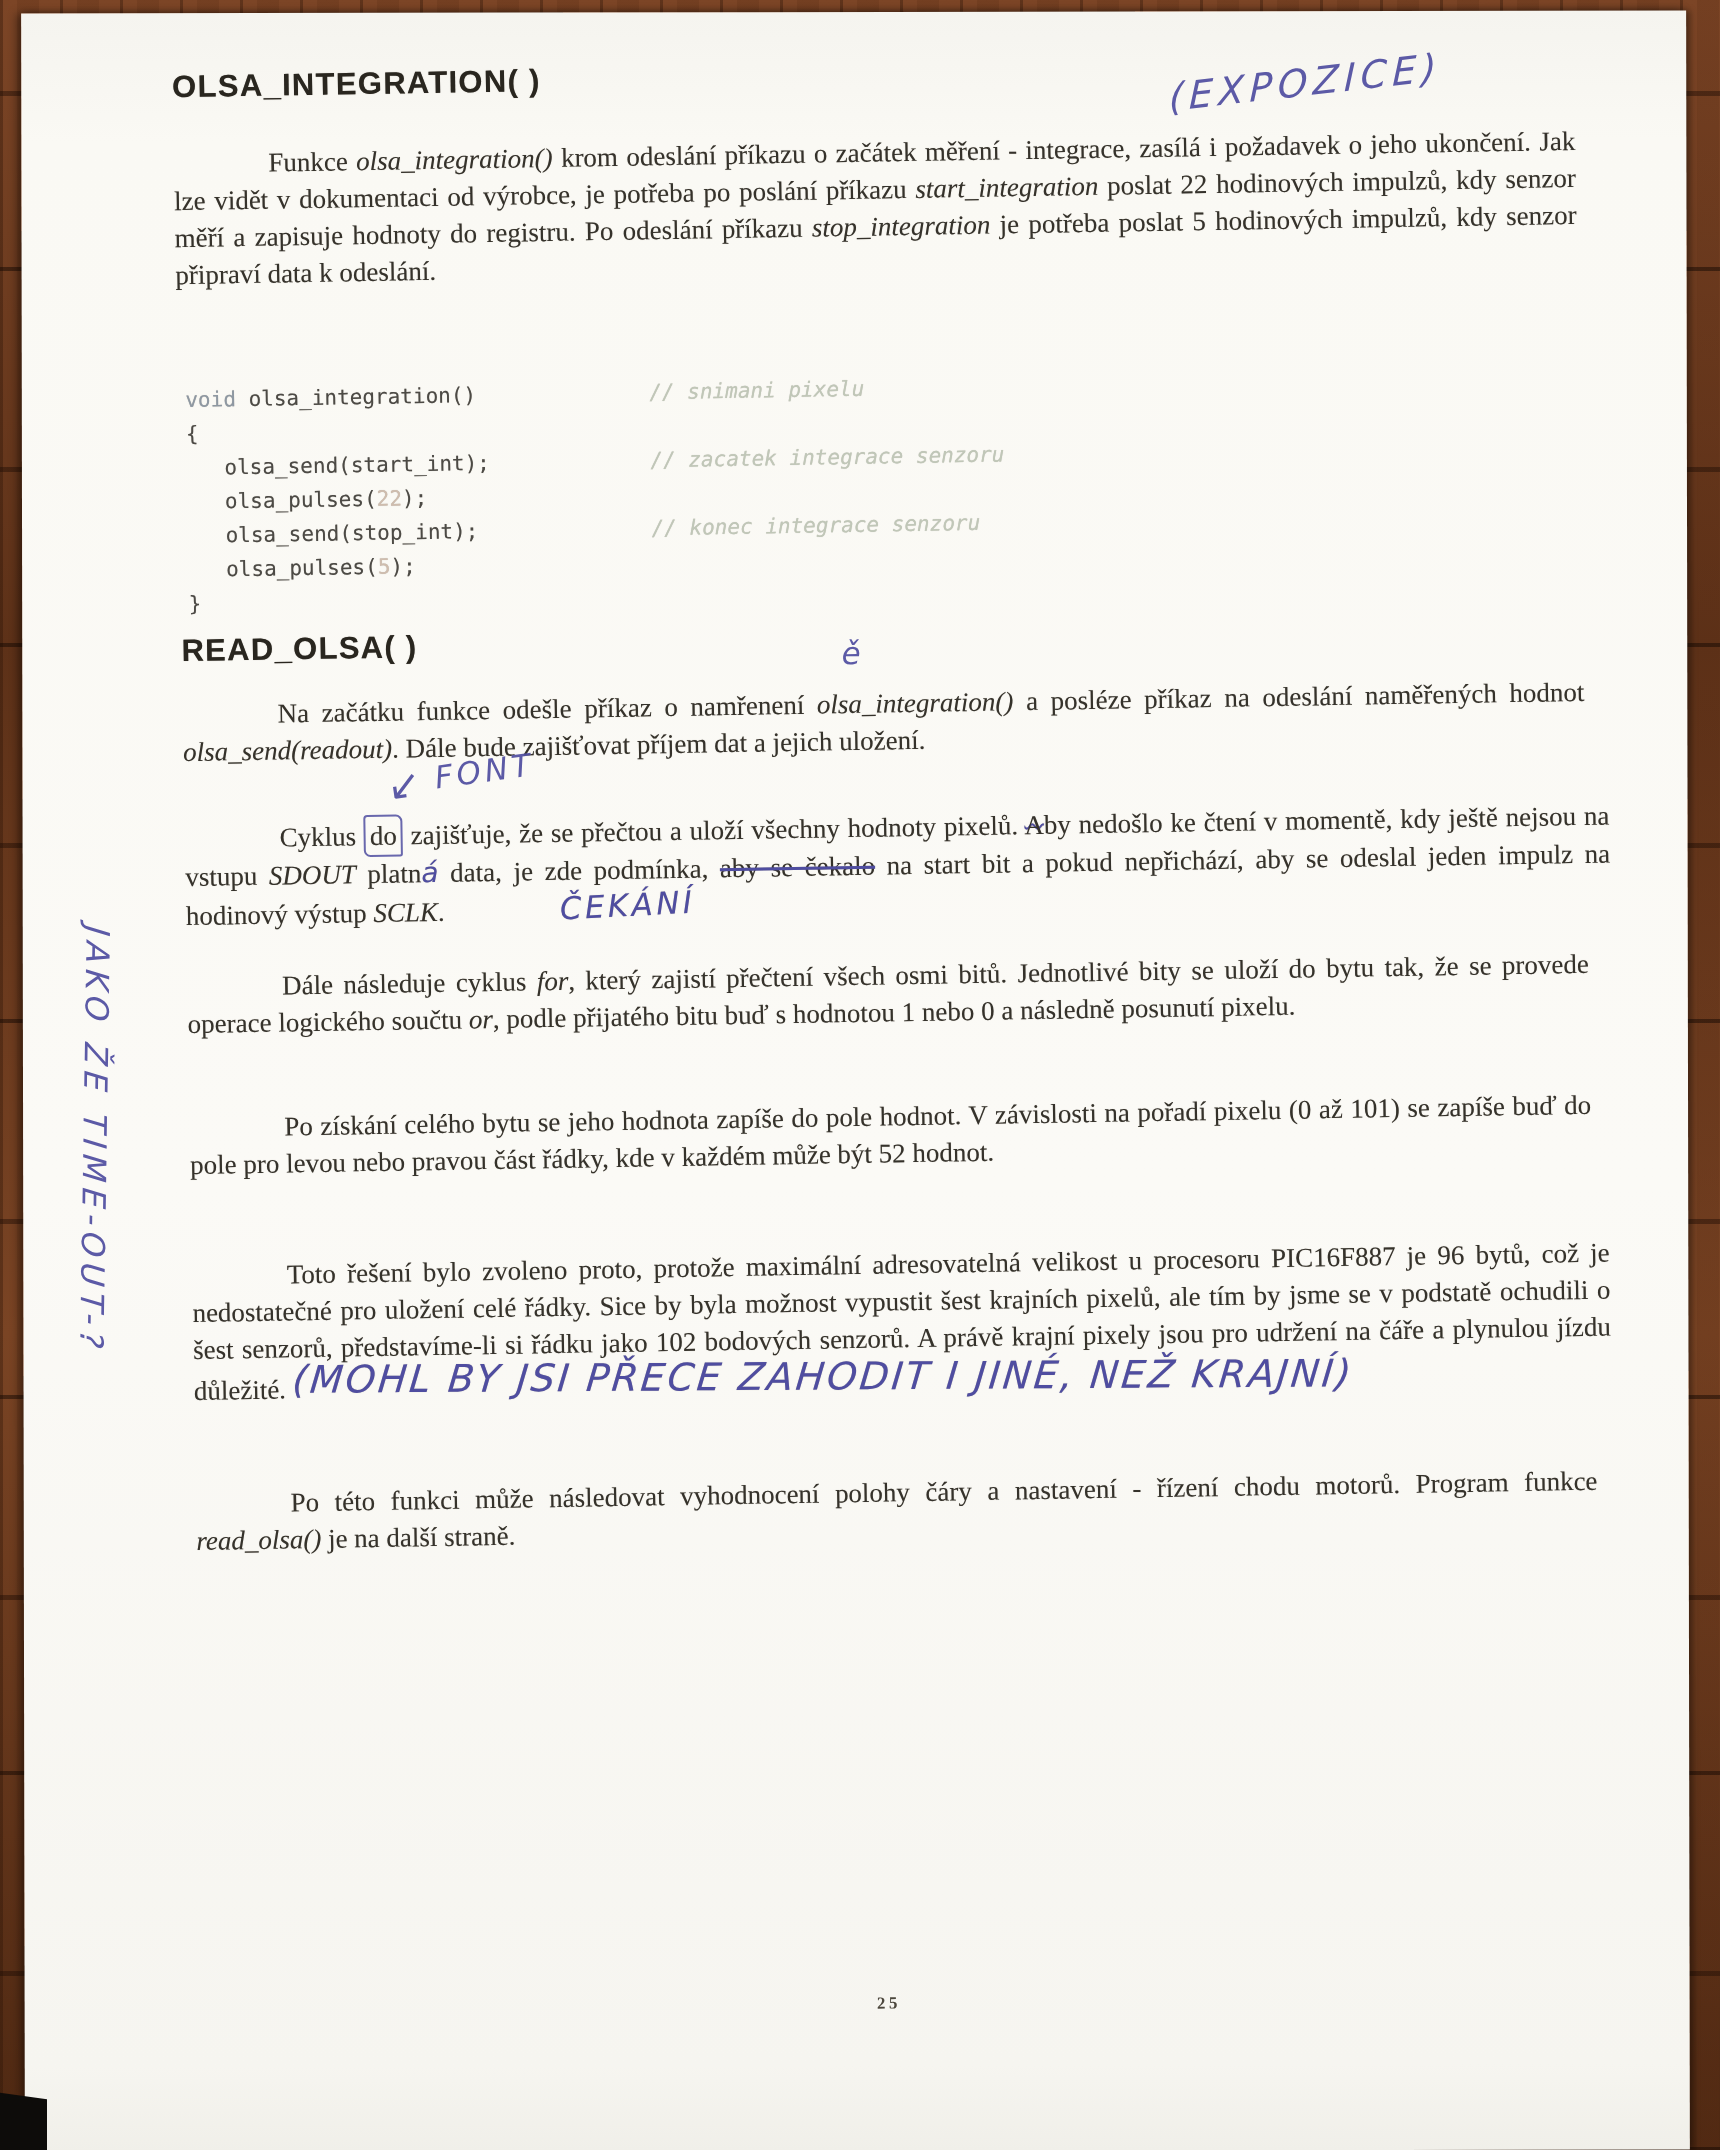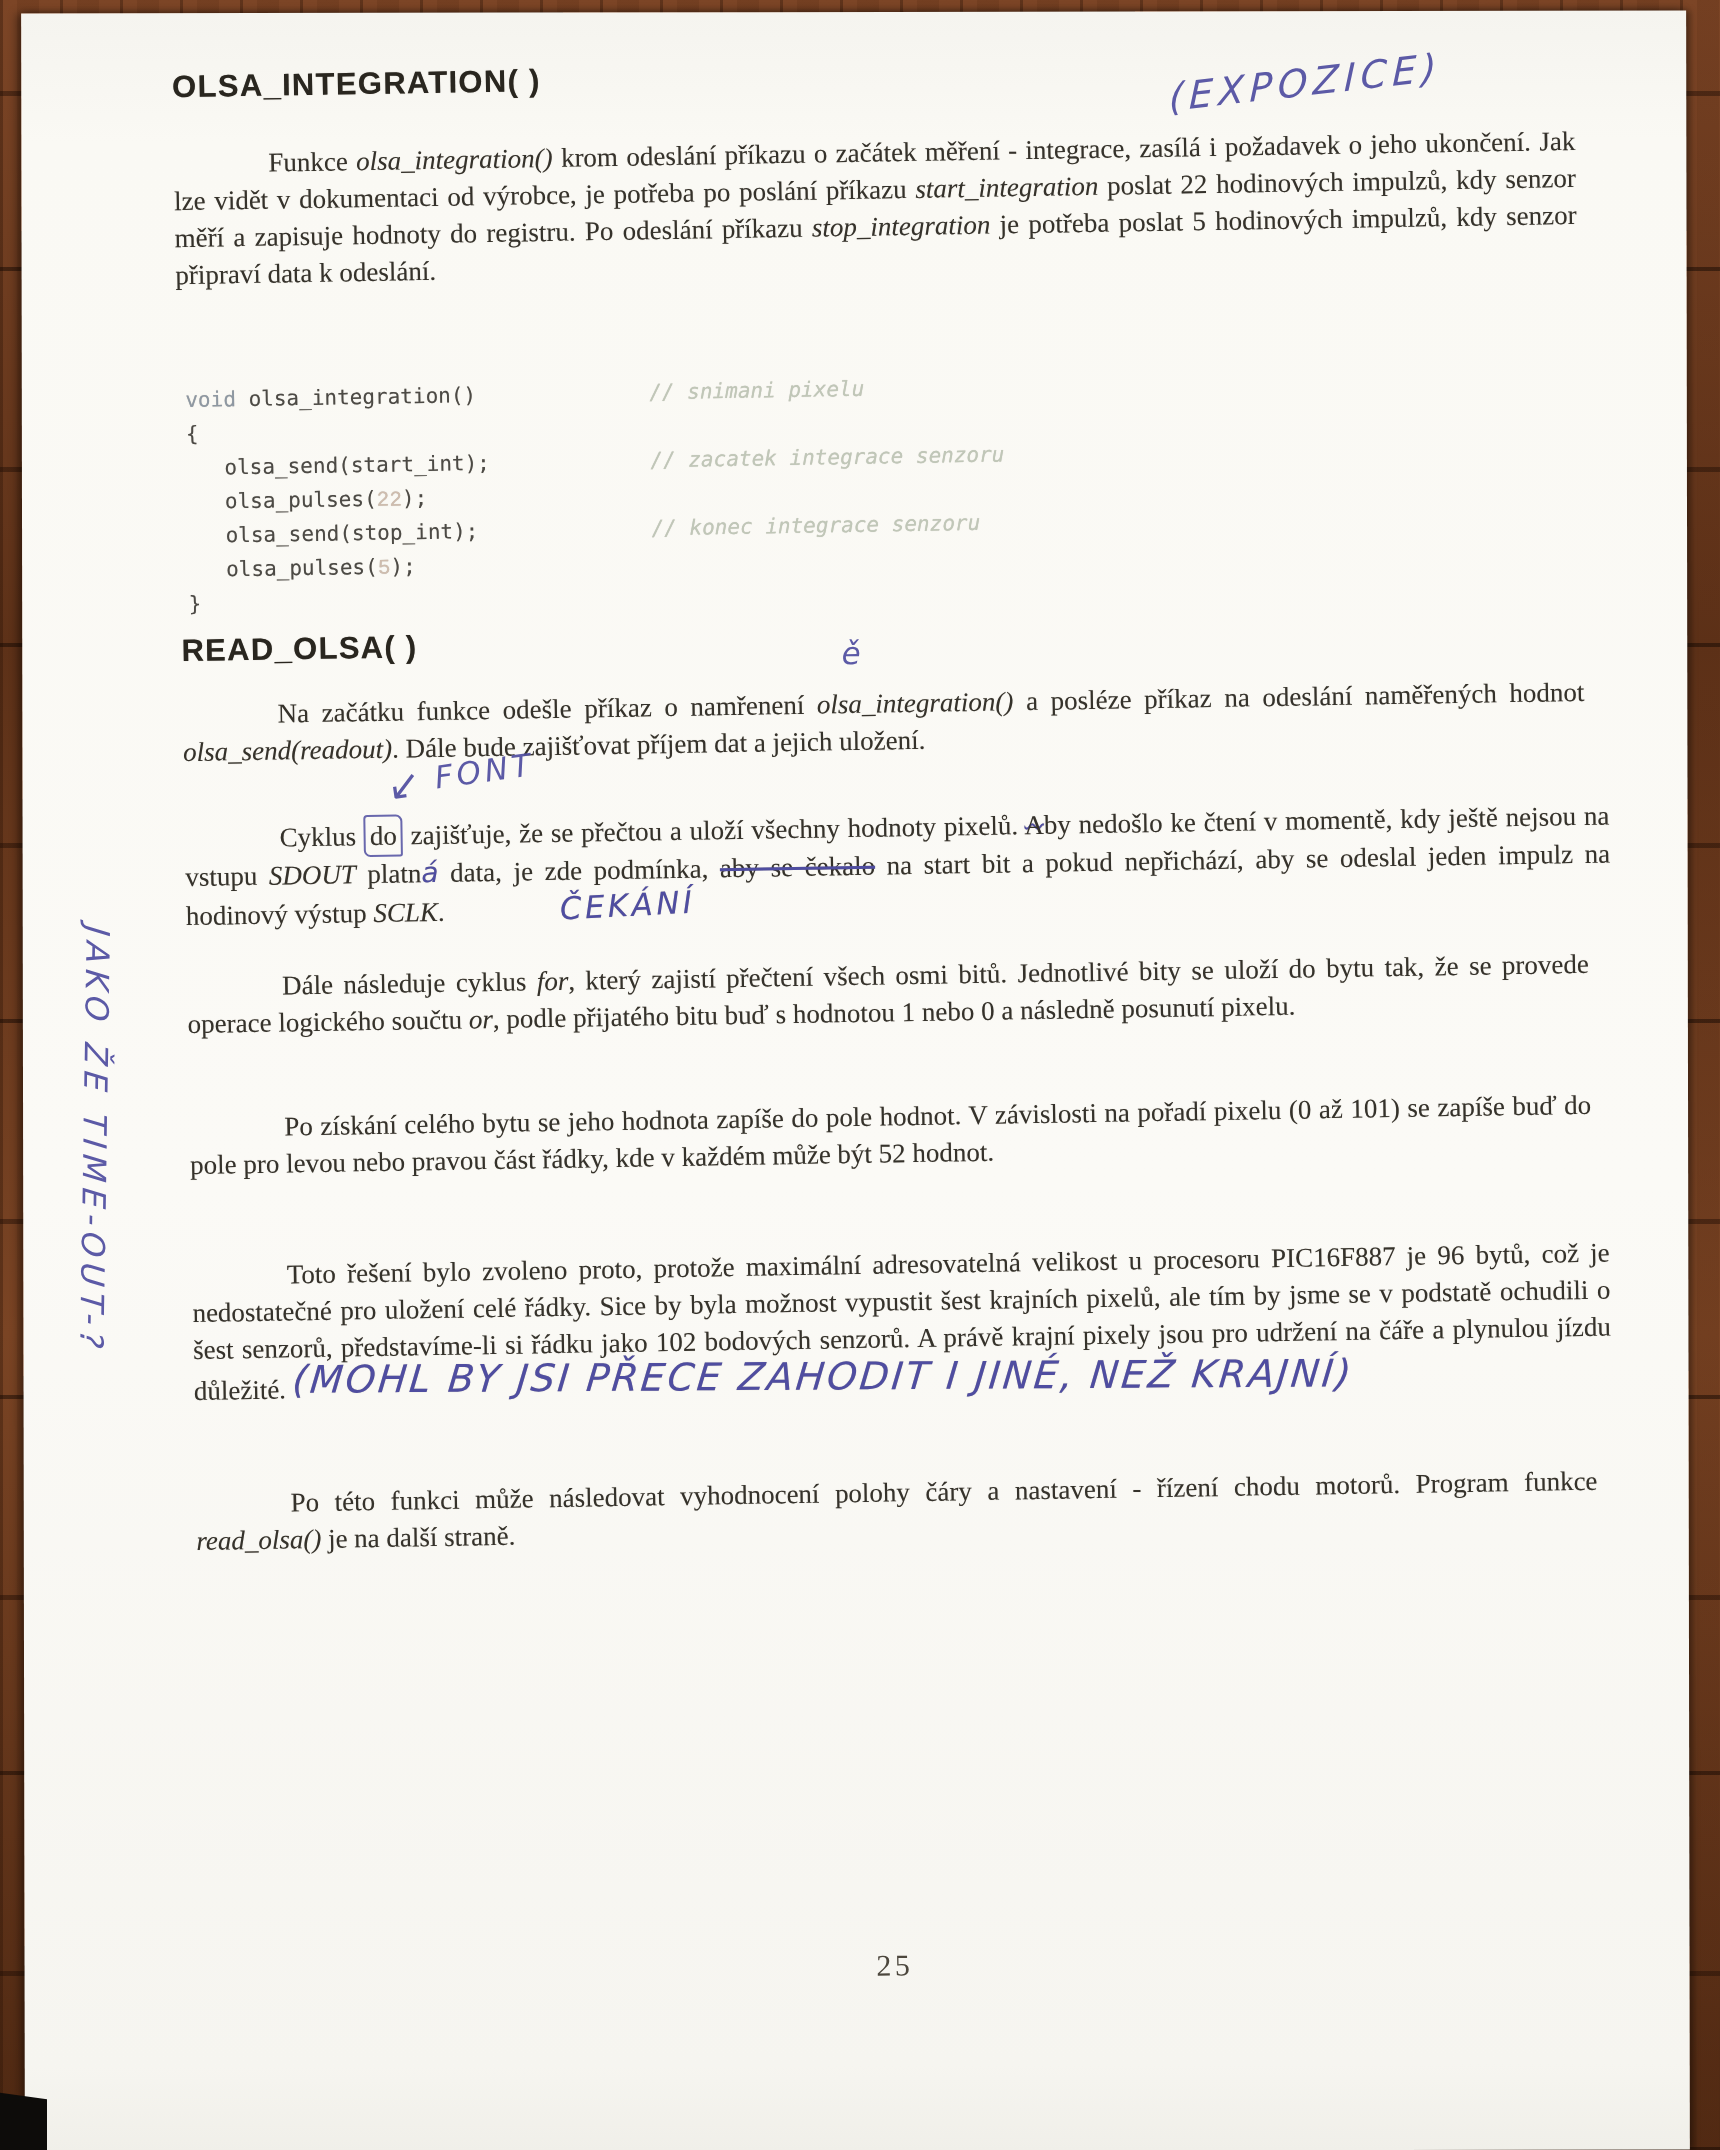--- a/index.html
+++ b/index.html
@@ -50,41 +50,41 @@
   .para .it{font-style:italic;}
   .code{
     position:absolute;left:159px;top:375px;
     font-family:"DejaVu Sans Mono","Liberation Mono",monospace;
     font-size:21px;color:#4c4a45;
     text-shadow:0 0 0.7px rgba(90,80,70,.4);
   }
   .code-line{height:34px;white-space:pre;}
   .code-l{display:inline-block;min-width:464px;white-space:pre;}
   .code .kw{color:#8e98a2;}
-  .code .num{color:#cfbdae;font-family:Liberation Mono, monospace;}
+  .code .num{color:#cfbdae;}
   .code-r{color:#b2bba9;font-style:italic;opacity:.8;}
   
   .ink{
     color:var(--ink);
     font-family:"DejaVu Sans",sans-serif;
     font-style:italic;
     opacity:.92;
   }
   .ann{position:absolute;white-space:nowrap;}
   .ann-expozice{left:1147px;top:66px;font-size:38px;letter-spacing:5.4px;transform:rotate(-5.5deg) skewX(-8deg);}
   .ann-hacek{left:811px;top:633px;font-size:31px;}
   .ann-font{left:354px;top:745px;font-size:31px;letter-spacing:4px;transform:rotate(-7deg);}
   .ann-font .arrow{font-size:40px;font-style:normal;vertical-align:-5.4px;margin-right:10.8px;}
   .ann-margin{
     left:94px;top:915px;font-size:32px;letter-spacing:6px;
     transform:rotate(91deg) skewX(-5deg);transform-origin:0 0;
   }
   .ann-pageno{
-    position:absolute;left:824px;top:1947px;
-    font-size:30px;letter-spacing:3.4px;color:#4c473d;
+    position:absolute;left:824px;top:1992px;
+    font-size:17px;letter-spacing:3.4px;color:#4c473d;font-weight:bold;
   }
   
   .box{border:2px solid rgba(79,77,160,.85);border-radius:4px 6.7px 2.7px 6.7px;padding:4px 4px;}
   .scrib{
     text-decoration:underline wavy var(--ink) 2px;
     text-underline-offset:-10.8px;
     -webkit-text-decoration:underline wavy var(--ink) 2px;
     text-decoration-skip-ink:none;
   }
   .strike{text-decoration:line-through solid var(--ink) 2.7px;text-decoration-skip-ink:none;}

